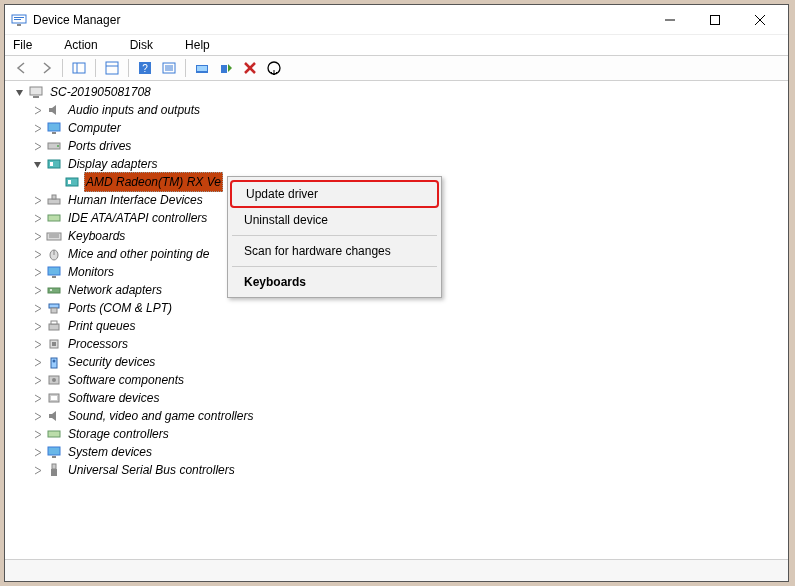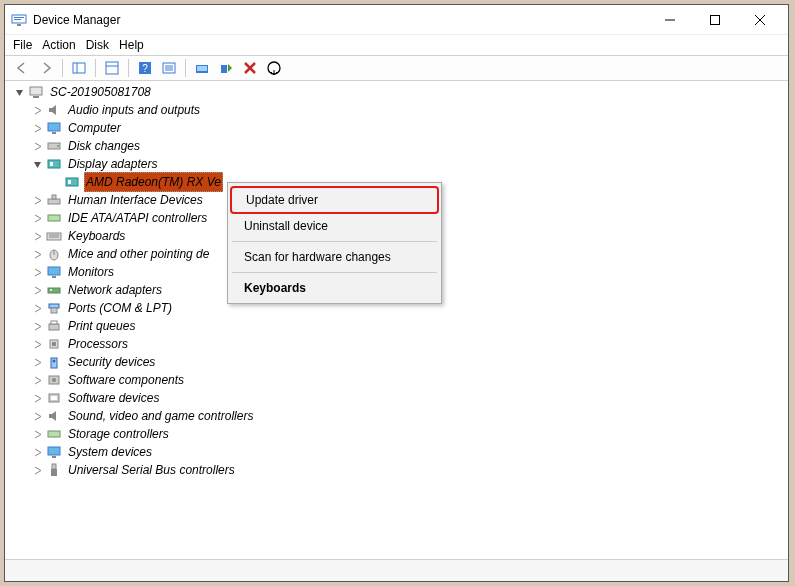--- a/index.html
+++ b/index.html
@@ -3,21 +3,21 @@
 <meta charset="utf-8">
 <style>
 * { margin: 0; padding: 0; box-sizing: border-box; font-family: "Segoe UI", Tahoma, sans-serif; }
 body { width: 795px; height: 586px; background: #d8c8b8; overflow: hidden; position: relative; }
 .window { position: absolute; top: 4px; left: 4px; width: 785px; height: 578px; background: #fff; border: 1px solid #555; display: flex; flex-direction: column; }
 .titlebar { height: 30px; display: flex; align-items: center; padding: 0 6px; background: #fff; border-bottom: 1px solid #eee; }
 .titlebar .icon { width: 16px; height: 16px; margin-right: 6px; display: inline-flex; align-items: center; justify-content: center; }
 .titlebar .title { font-size: 12px; flex: 1; }
 .winbtns { display: flex; }
 .winbtn { width: 45px; height: 28px; display: flex; align-items: center; justify-content: center; cursor: pointer; }
-.menubar { height: 20px; display: flex; align-items: center; padding: 0 8px; font-size: 12px; gap: 10px; }
+.menubar { height: 20px; display: flex; align-items: center; padding: 0 8px; font-size: 12px; gap: 32px; }
 .menubar span { cursor: pointer; }
 .toolbar { height: 26px; display: flex; align-items: center; padding: 0 6px; border-top: 1px solid #d0d0d0; border-bottom: 1px solid #d0d0d0; gap: 2px; background: #fdfdfd; }
 .tbtn { width: 22px; height: 22px; display: flex; align-items: center; justify-content: center; cursor: pointer; border: 1px solid transparent; }
 .tsep { width: 1px; height: 18px; background: #ccc; margin: 0 3px; }
 .content { flex: 1; overflow: auto; padding: 2px 0 0 4px; font-size: 12px; position: relative; }
 .tree ul { list-style: none; padding-left: 18px; }
 .tree > ul { padding-left: 4px; }
 .node { display: flex; align-items: center; height: 18px; line-height: 18px; white-space: nowrap; font-style: italic; }
 .expander { width: 12px; height: 12px; display: inline-flex; align-items: center; justify-content: center; margin-right: 3px; cursor: pointer; color: #666; }
 .node-icon { width: 16px; height: 16px; margin-right: 4px; display: inline-flex; align-items: center; justify-content: center; }
@@ -195,21 +195,21 @@
                     <svg width="9" height="9">
                       <path d="M2 1 L8 4.5 L2 8" fill="none" stroke="#888"></path>
                     </svg>
                   </span>
                   <span class="node-icon">
                     <svg width="16" height="16">
                       <rect x="2" y="5" width="12" height="6" fill="#ccc" stroke="#888"></rect>
                       <circle cx="12" cy="8" r="1" fill="#5a5"></circle>
                     </svg>
                   </span>
-                  <span class="node-label">Disk changes</span>
+                  <span class="node-label">Ports drives</span>
                 </div>
               </li>
             <li>
               <div class="node">
                   <span class="expander">
                     <svg width="9" height="9">
                       <path d="M1 2 L8 2 L4.5 8 Z" fill="#555"></path>
                     </svg>
                   </span>
                   <span class="node-icon">
@@ -487,21 +487,21 @@
                     </svg>
                   </span>
                   <span class="node-label">Universal Serial Bus controllers</span>
                 </div>
               </li>
           </ul>
         </li>
       </ul>
     </div>
 
-    <div class="ctxmenu" style="left:222px; top:101px;">
+    <div class="ctxmenu" style="left:222px; top:95px;">
       <div class="ctxitem highlight"><span>Update driver</span></div>
       <div class="ctxitem"><span>Uninstall device</span></div>
       <div class="ctxsep"></div>
       <div class="ctxitem"><span>Scan for hardware changes</span></div>
       <div class="ctxsep"></div>
       <div class="ctxitem" style="font-weight:bold"><span>Keyboards</span></div>
     </div>
   </div>
 
   <div class="statusbar"></div>

